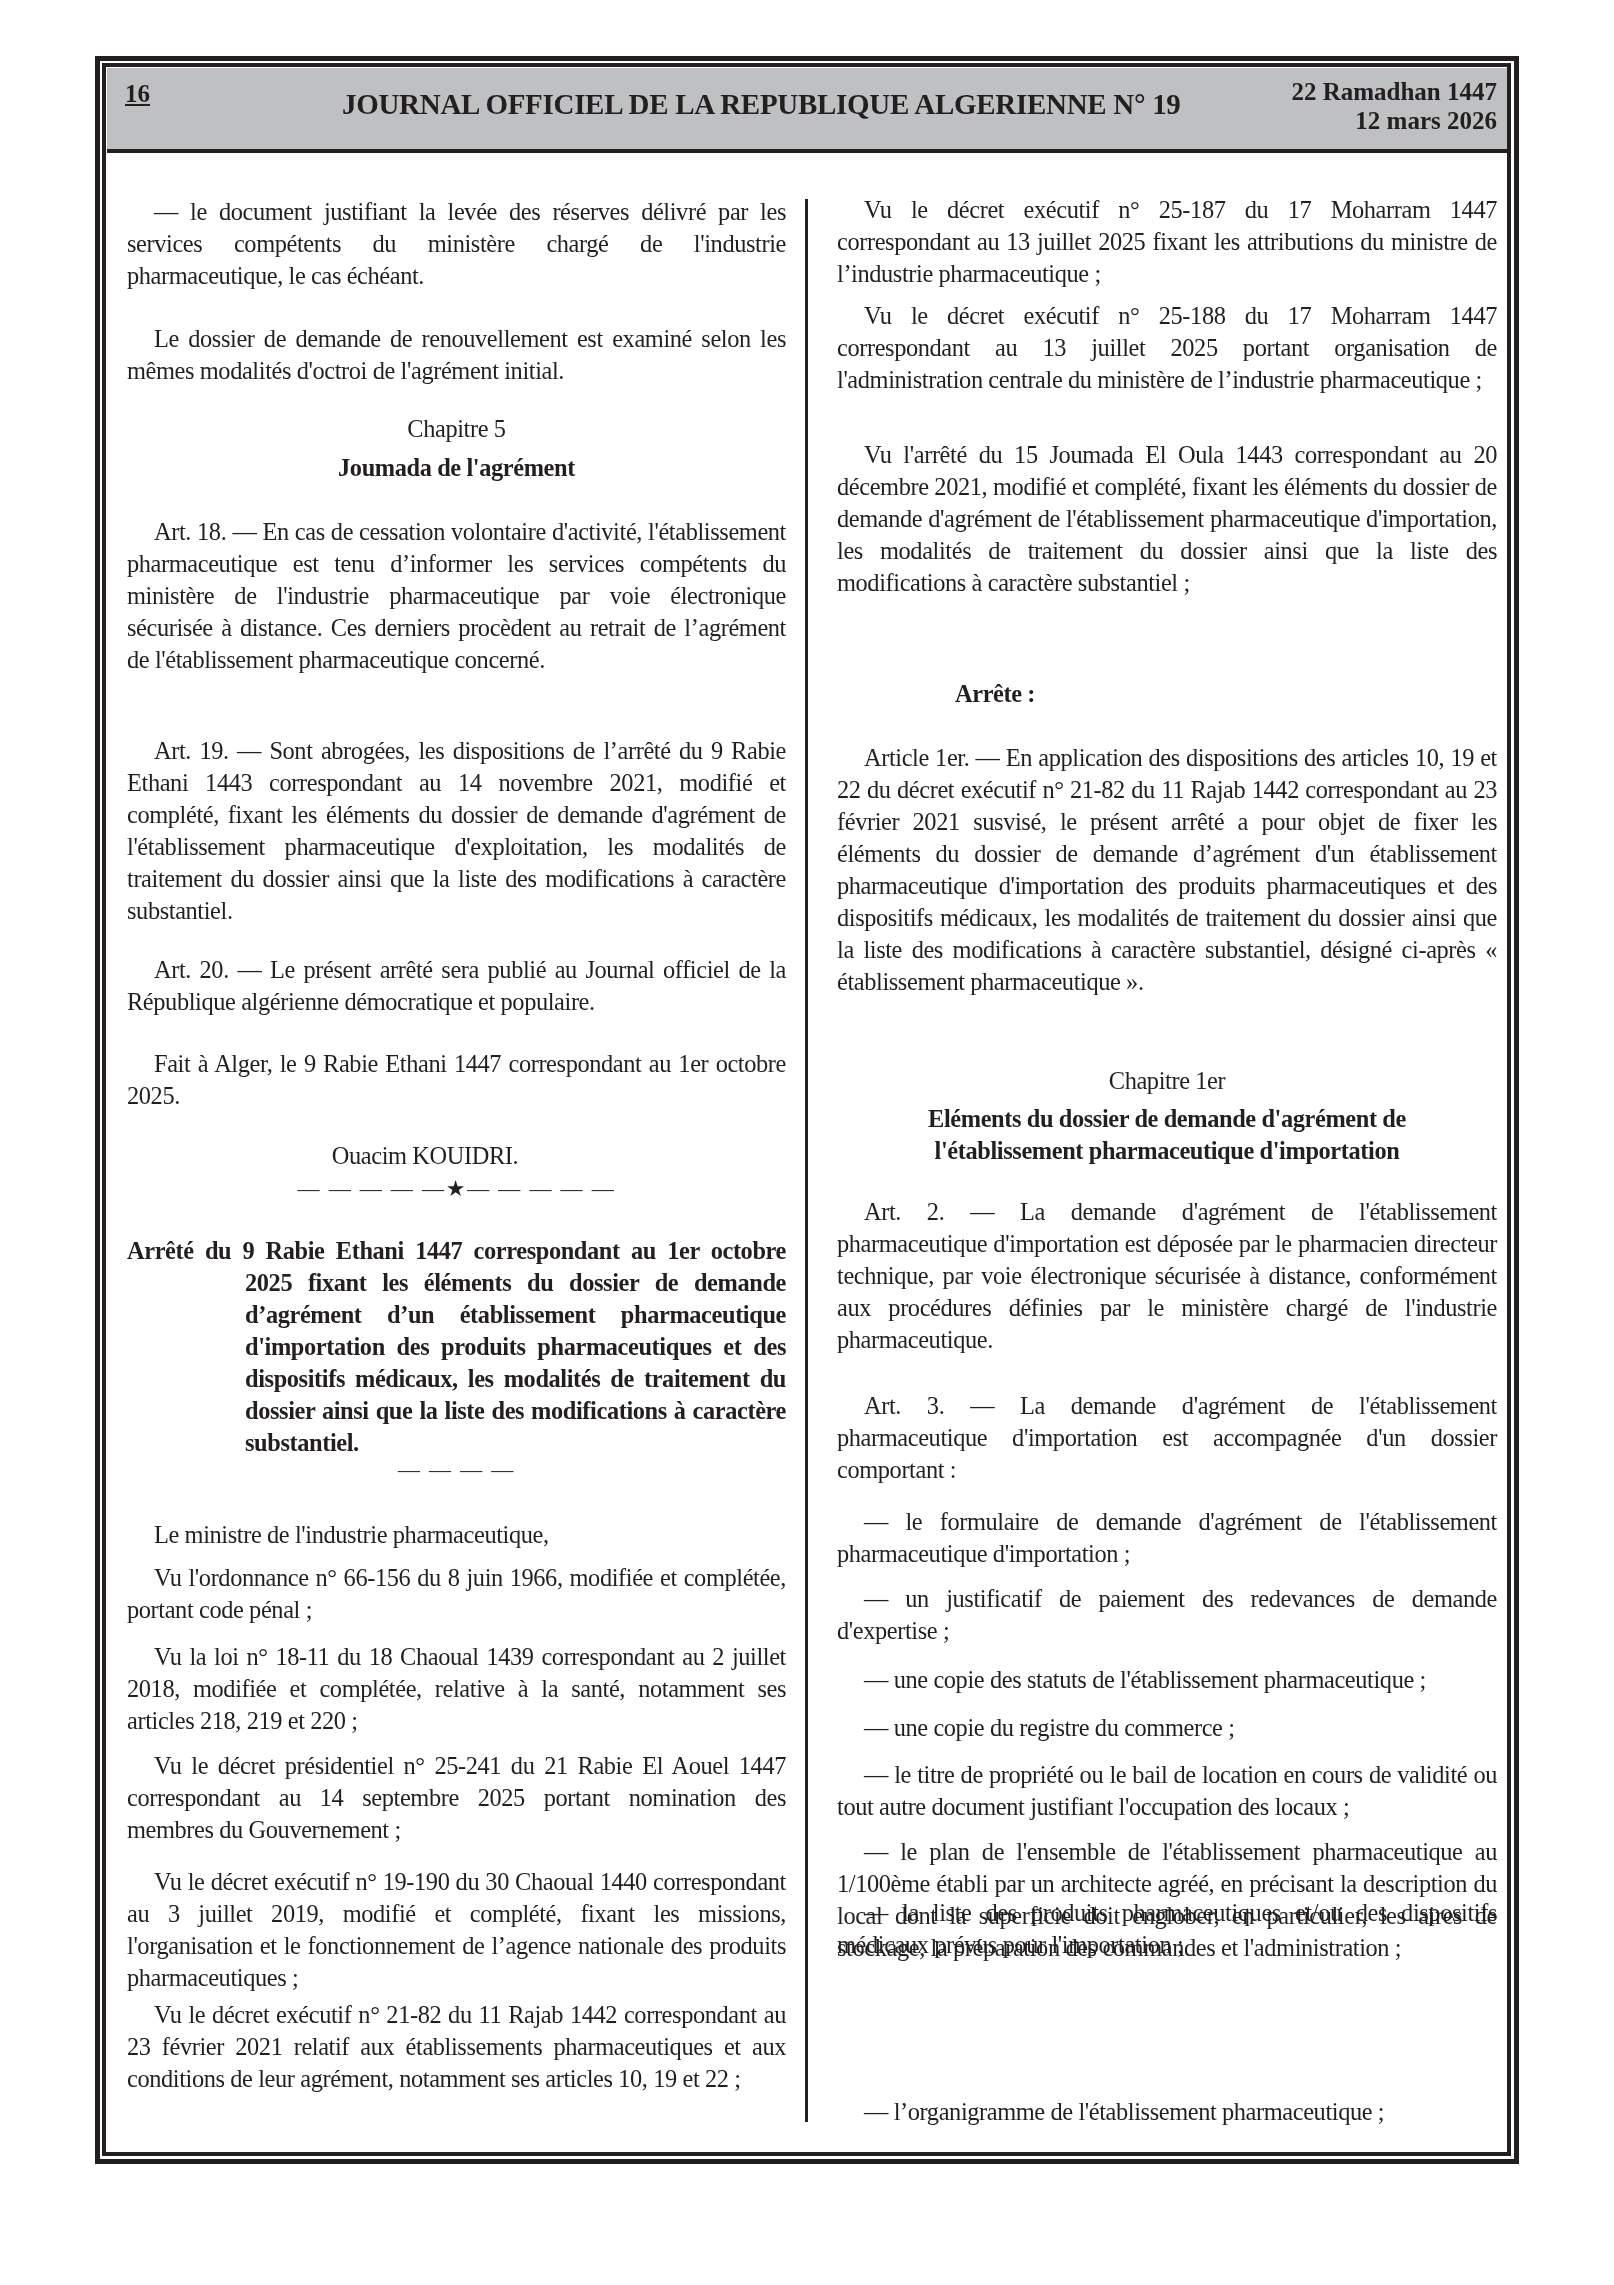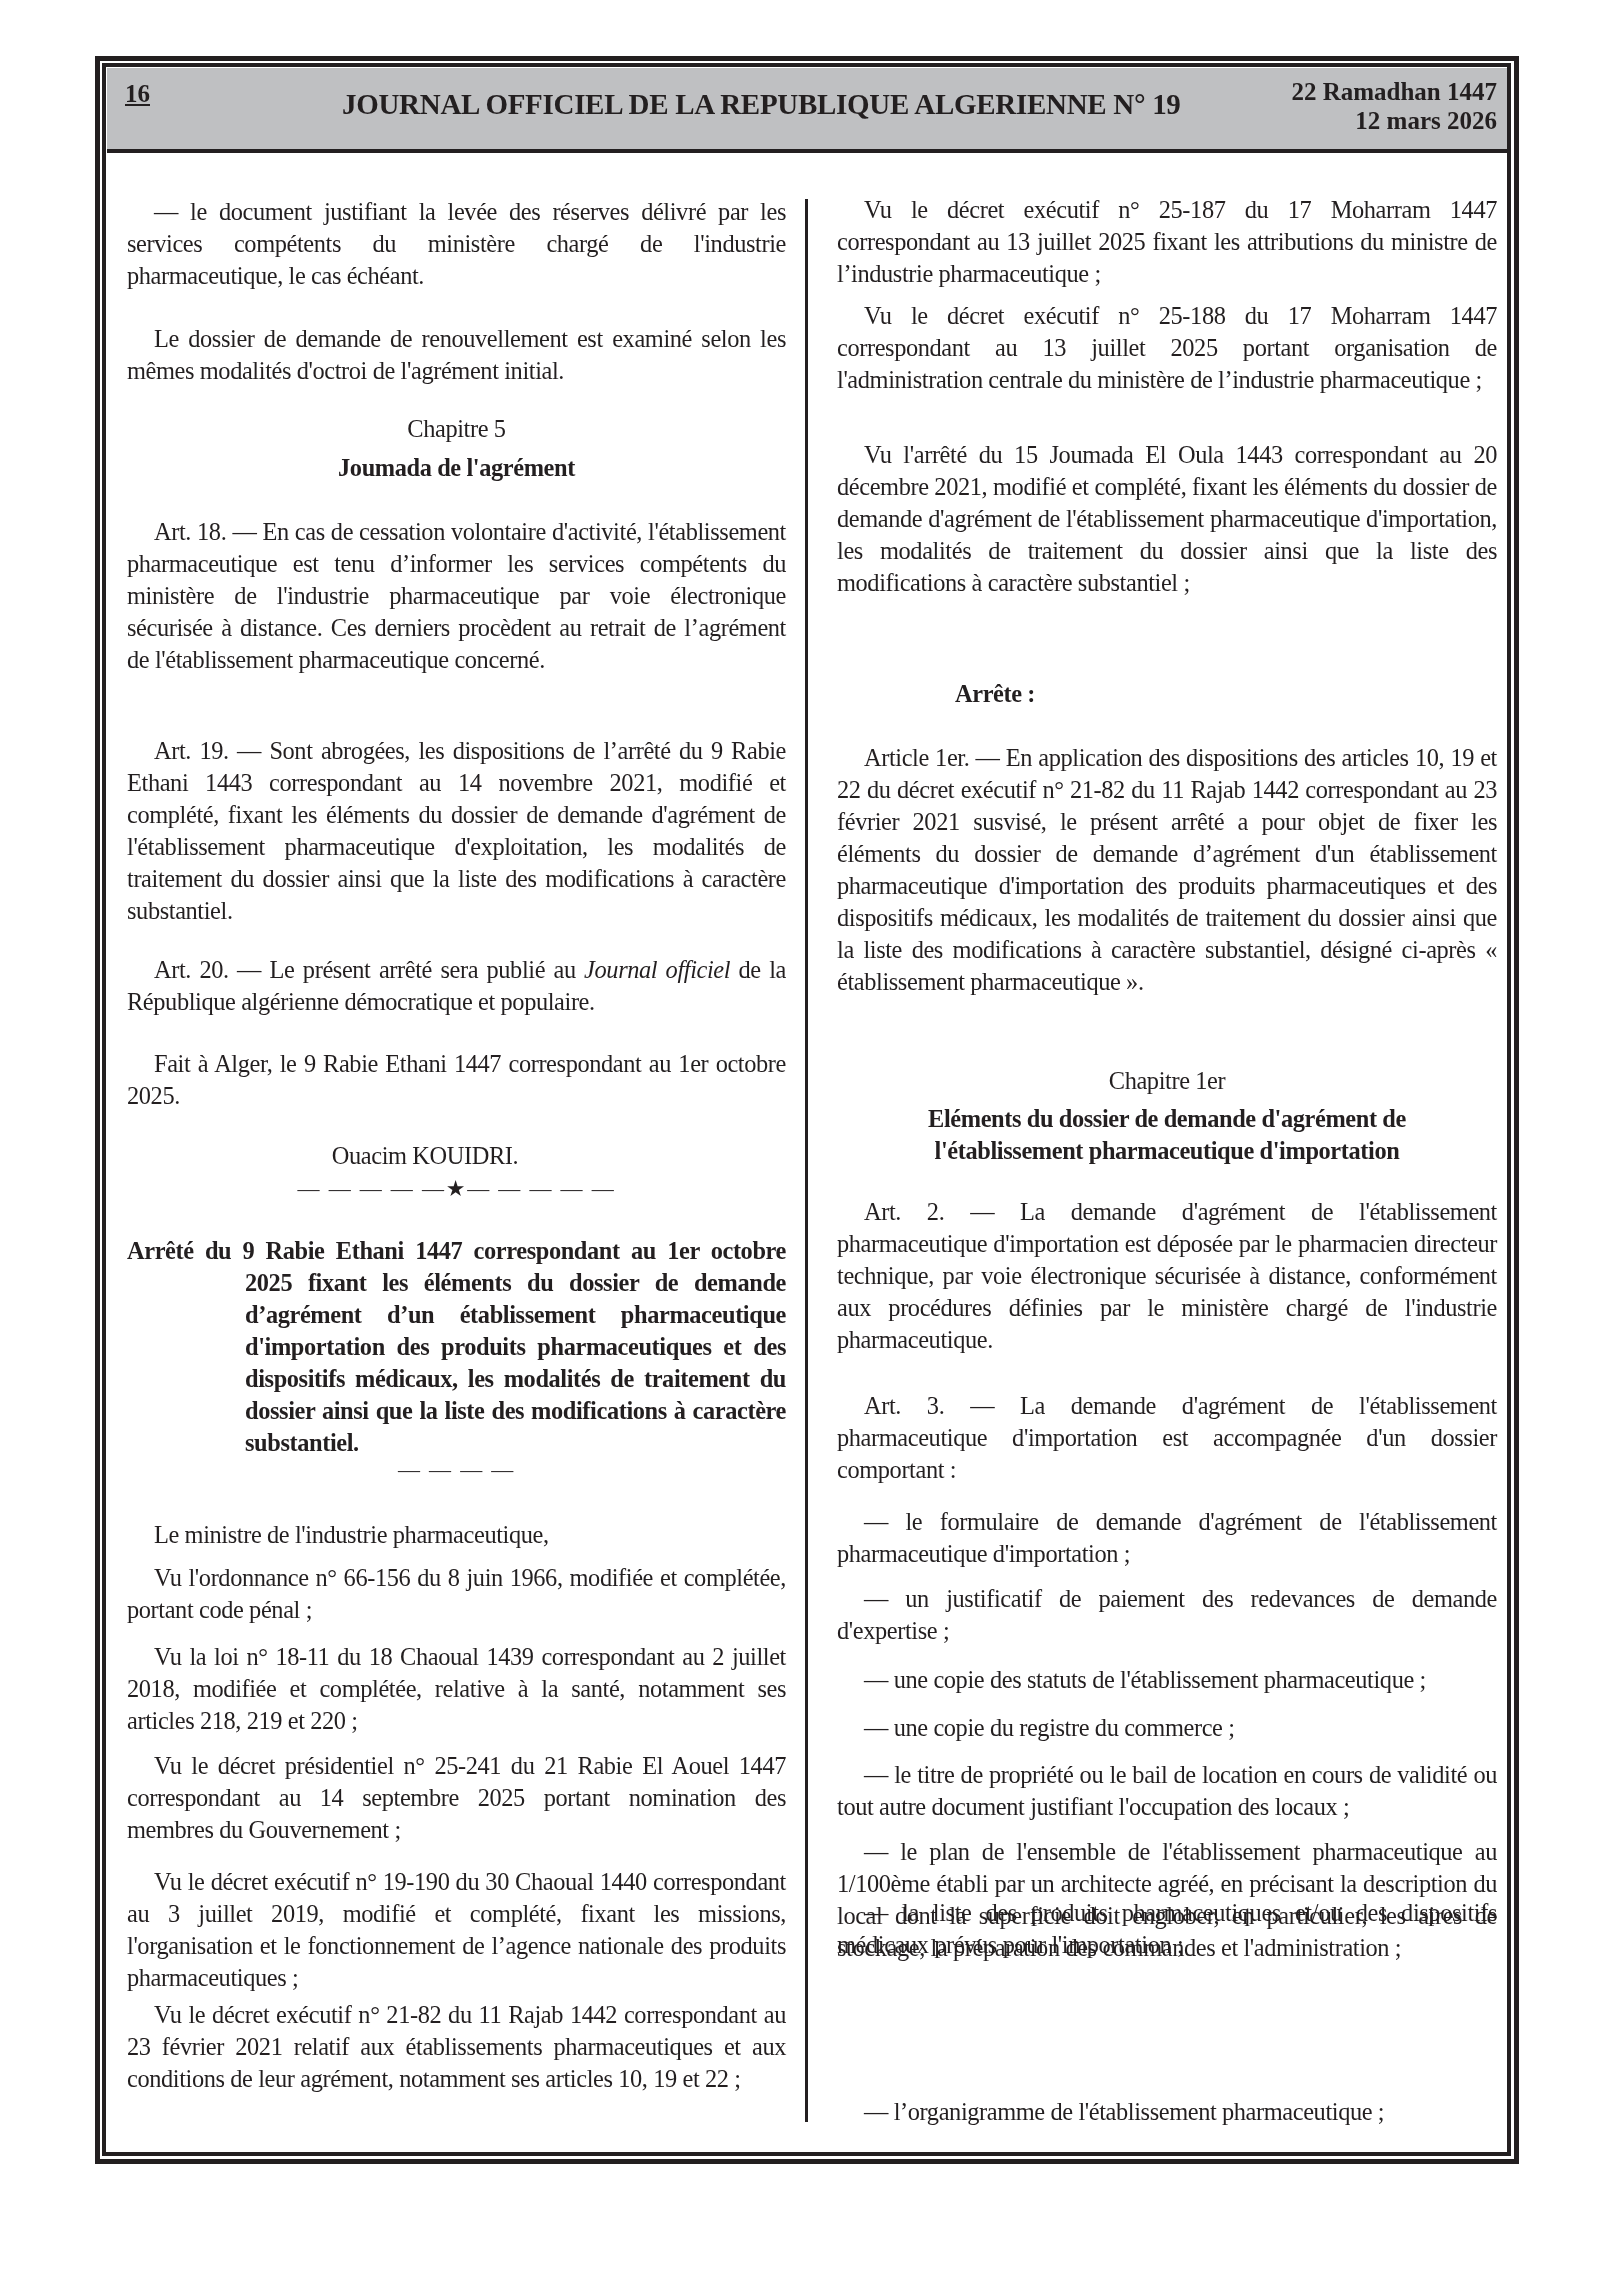--- a/index.html
+++ b/index.html
@@ -19,21 +19,21 @@
   .divider { position:absolute; left:805px; top:199px; width:2.7px; height:1923px; background:#231f20; }
 
   .col { position:absolute; }
   .col-left { left:127px; width:659px; }
   .col-right { left:837px; width:660px; }
   .p { position:absolute; left:0; right:0; font-size:24.4px; line-height:32px;
        text-align:justify; margin:0; letter-spacing:-0.4px; }
   .ind { text-indent:27px; }
   .center { text-align:center; text-indent:0; }
   .bold { font-weight:bold; }
-  .italic { font-style:italic; }
+  .italic { }
   .hang { padding-left:118px; text-indent:-118px; font-weight:bold; }
   .sig { text-align:center; padding-right:63px; }
   .star-rule { text-align:center; font-size:22px; letter-spacing:1.8px; }
 </style>
 </head>
 <body>
 
 <div class="frame-outer"></div>
 <div class="frame-inner"></div>
 

